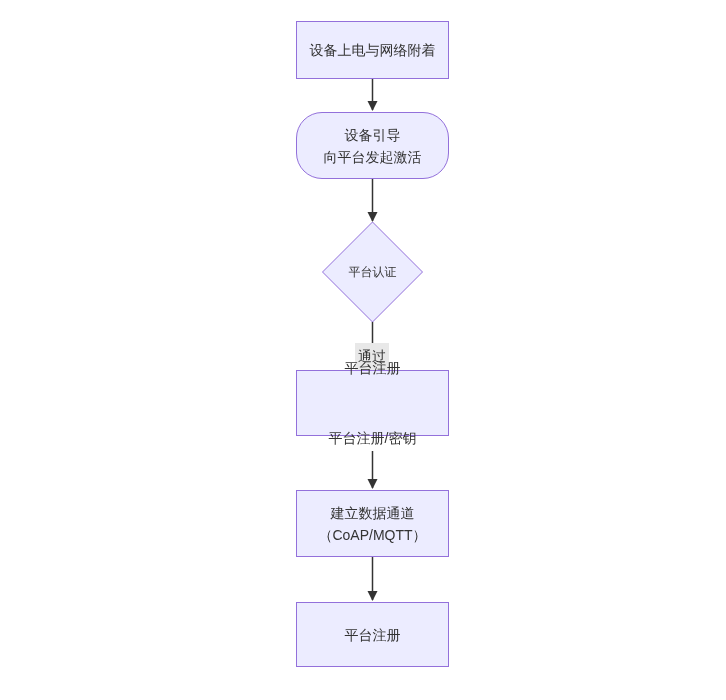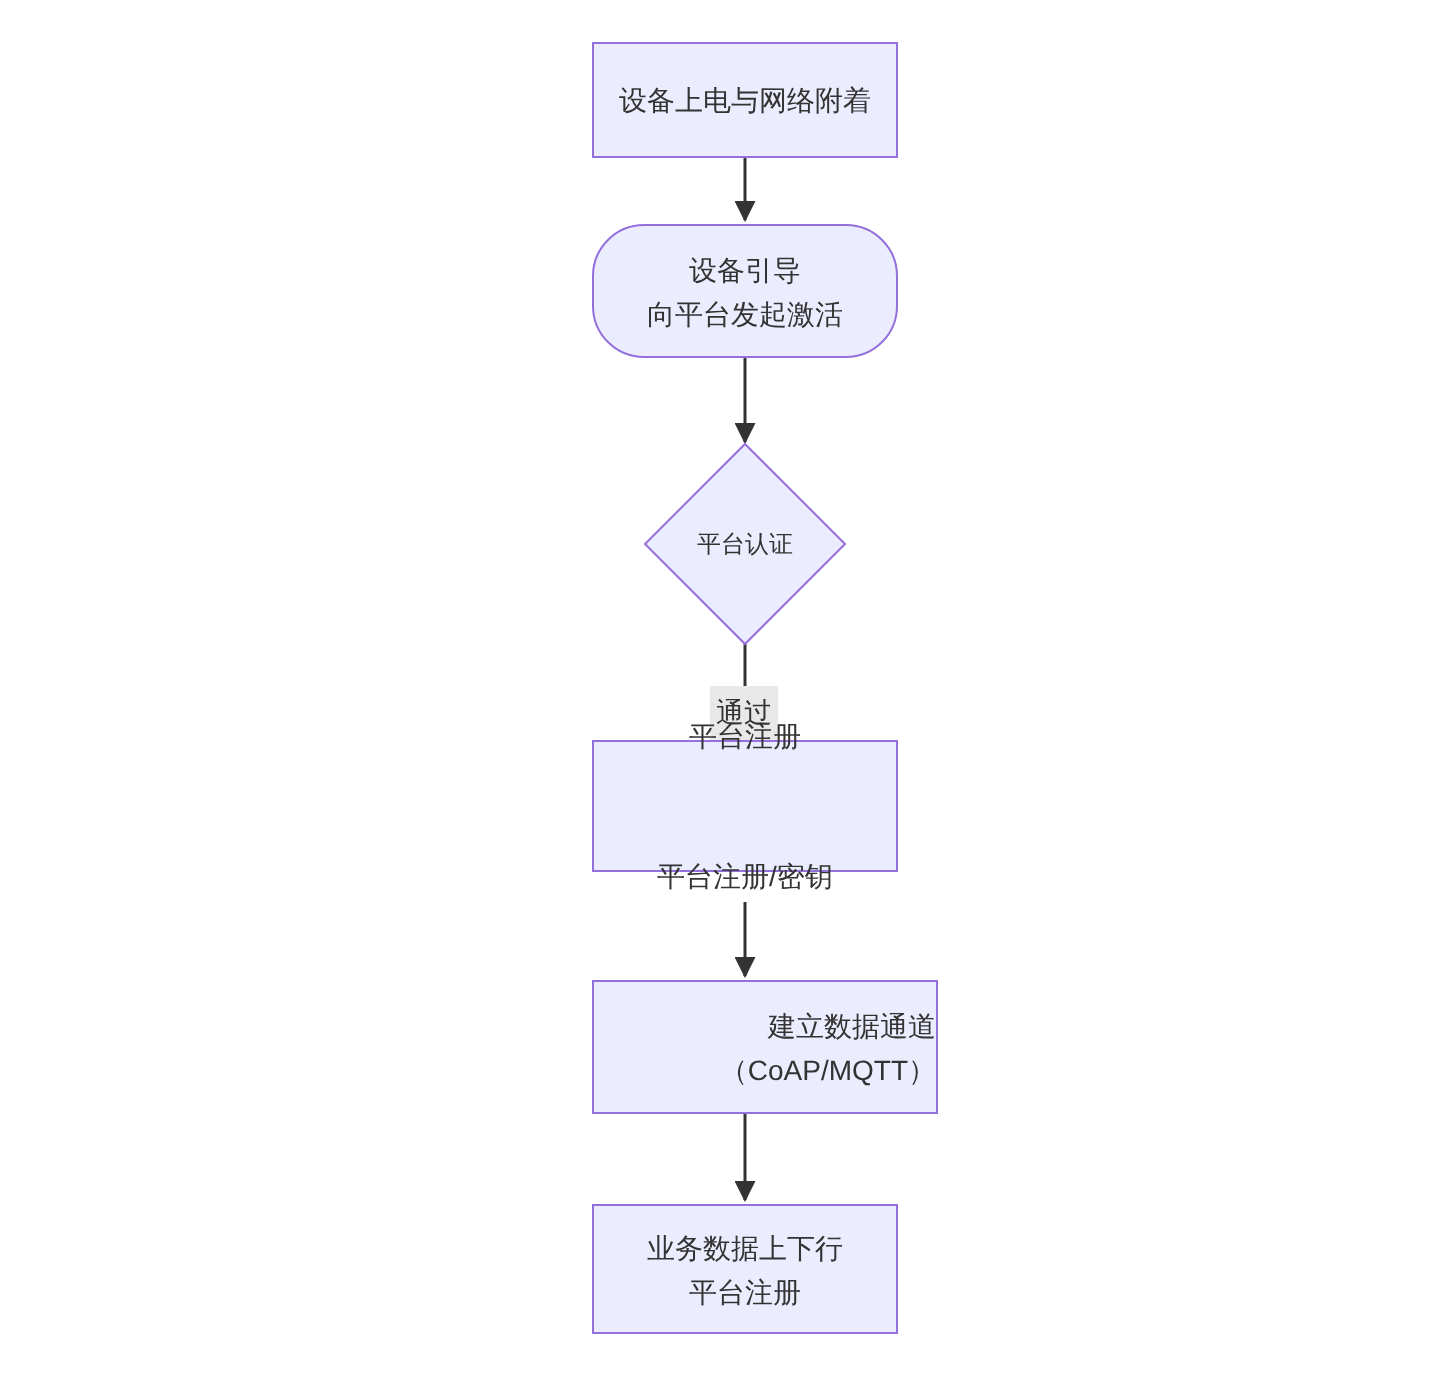--- a/index.html
+++ b/index.html
@@ -108,23 +108,22 @@
 
   <div class="diamond-label">平台认证</div>
 
   <div class="edge-label">通过</div>
 
   <div class="node" style="left:296px; top:370px; width:153px; height:66px;gap:48px;">
     <span>平台注册</span>
     <span>平台注册/密钥</span>
   </div>
 
-  <div class="node" style="left:296px; top:490px; width:173px; height:67px;align-items:flex-end;">
+  <div class="node" style="left:296px; top:490px; width:153px; height:67px;">
     <span>建立数据通道</span>
     <span>（CoAP/MQTT）</span>
   </div>
 
   <div class="node" style="left:296px; top:602px; width:153px; height:65px;">
-    <span>业务数据上下行</span>
     <span>平台注册</span>
   </div>
 
 </div>
 
 </body></html>

